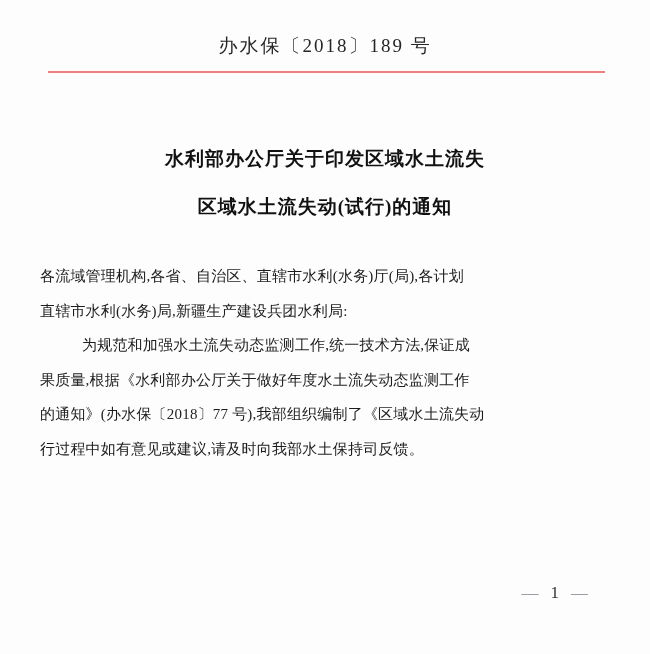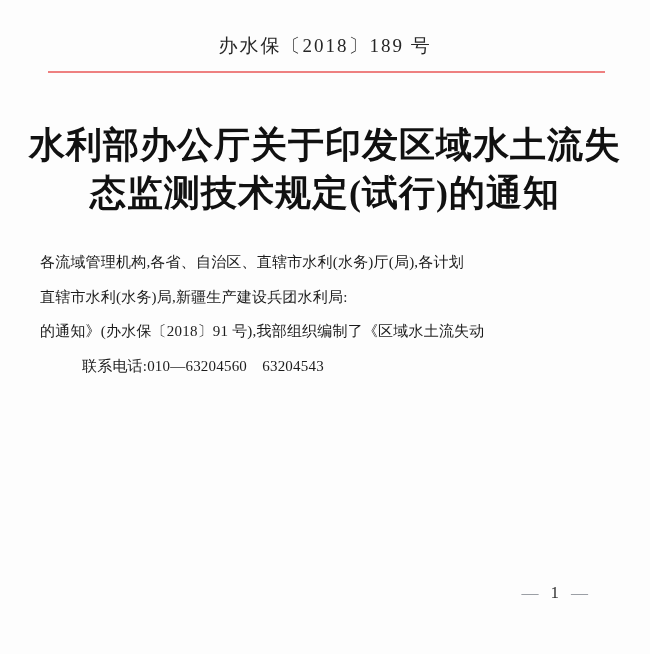--- a/index.html
+++ b/index.html
@@ -29,23 +29,23 @@
   }
 
   .red-divider {
     margin: 11px 0 0 48px;
     width: 557px;
     height: 2px;
     background: #ee8080;
   }
 
   .doc-title {
-    margin-top: 48px;
+    margin-top: 62px;
     text-align: center;
-    font-size: 36px;
+    font-size: 19px;
     font-weight: bold;
     line-height: 48px;
     color: #111111;
     letter-spacing: 1px;
   }
   .doc-title .title-line { display: block; }
 
   .content {
     margin-top: 28px;
     padding: 0 40px;
@@ -77,31 +77,33 @@
 <body>
 
 <div class="page">
 
   <div class="doc-number">办水保〔2018〕189 号</div>
 
   <div class="red-divider" style="background: rgb(238, 128, 128);"></div>
 
   <h1 class="doc-title">
     <span class="title-line">水利部办公厅关于印发区域水土流失</span>
-    <span class="title-line">态监测技术规定(试行)的通知</span>
+    <span class="title-line">区域水土流失动(试行)的通知</span>
   </h1>
 
   <div class="content" style="color: rgb(28, 28, 28);">
 
     <div class="text-line">各流域管理机构,各省、自治区、直辖市水利(水务)厅(局),各计划</div>
     <div class="text-line">直辖市水利(水务)局,新疆生产建设兵团水利局:</div>
 
-    <div class="text-line">的通知》(办水保〔2018〕91 号),我部组织编制了《区域水土流失动</div>
+    <div class="text-line indent">为规范和加强水土流失动态监测工作,统一技术方法,保证成</div>
+    <div class="text-line">果质量,根据《水利部办公厅关于做好年度水土流失动态监测工作</div>
+    <div class="text-line">的通知》(办水保〔2018〕77 号),我部组织编制了《区域水土流失动</div>
+    <div class="text-line">行过程中如有意见或建议,请及时向我部水土保持司反馈。</div>
 
-    <div class="text-line indent">联系电话:010—63204560　63204543</div>
 
   </div>
 
   <div class="page-footer">
     <span class="dash" style="color: rgb(138, 143, 150);">—</span>
     <span class="num">1</span>
     <span class="dash" style="color: rgb(138, 143, 150);">—</span>
   </div>
 
 </div>

